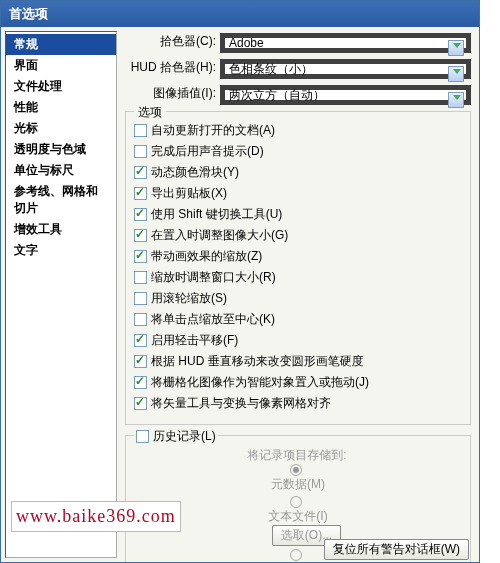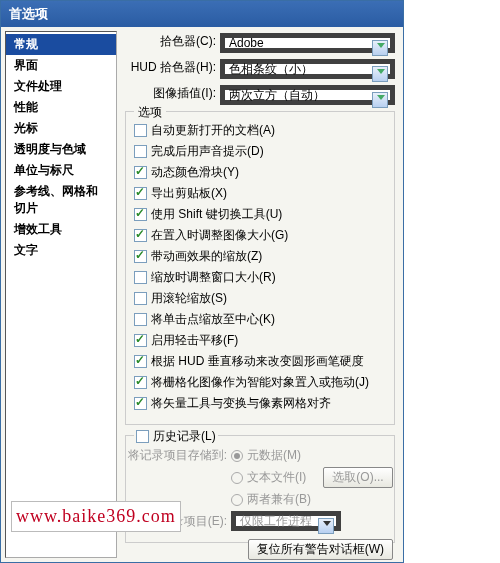--- a/index.html
+++ b/index.html
@@ -1,37 +1,37 @@
 <!DOCTYPE html>
 <html><head>
 <meta charset="utf-8">
 <style>
 * { box-sizing: border-box; margin: 0; padding: 0; font-family: "Microsoft YaHei", SimSun, Arial, sans-serif; }
 body { background: #fff; font-size: 12px; color: #000; }
-.window { width: 404px; height: 563px; border: 1px solid #3a6ea5; position: relative; overflow: hidden; }
+.window { width: 480px; height: 563px; border: 1px solid #3a6ea5; position: relative; overflow: hidden; }
 .titlebar { background: linear-gradient(to bottom, #3b6eb5, #2a5ca3); color: #fff; padding: 4px 8px; font-weight: bold; font-size: 13px; }
 .body { display: flex; height: calc(100% - 26px); background: #f5f5f0; }
 .sidebar { width: 112px; background: #fff; border: 1px inset #aaa; margin: 4px; padding: 2px 0; }
 .sidebar-item { padding: 2px 8px; cursor: default; font-weight: bold; }
 .sidebar-item.selected { background: #1a4ca0; color: #fff; }
 .main { flex: 1; padding: 6px 8px 6px 4px; overflow: hidden; }
 .row { display: flex; align-items: flex-start; margin-bottom: 6px; }
 .row-label { width: 95px; text-align: right; padding-right: 4px; }
 .select { flex: 1; height: 20px; border: 5px solid #404040; background: #fff; position: relative; display: flex; align-items: center; padding: 0 18px 0 4px; }
 .select::after { content: ""; position: absolute; right: 2px; top: 2px; width: 14px; height: 14px; background: linear-gradient(to bottom,#e8f0fb,#b8d0f0); border: 1px solid #7b9ebd; }
 .select .arrow { position: absolute; right: 5px; top: 5px; width: 0; height: 0; border-left: 4px solid transparent; border-right: 4px solid transparent; border-top: 5px solid #4a6; z-index: 2; }
 .select .arrow.blk { border-top-color: #333; }
 .fieldset { border: 1px solid #ccc; margin-top: 4px; padding: 6px 8px 8px; position: relative; }
 .fieldset-legend { position: absolute; top: -8px; left: 8px; background: #f5f5f0; padding: 0 4px; }
 .check-item { display: flex; align-items: center; margin: 4px 0; }
 .checkbox { width: 13px; height: 13px; border: 1px solid #7b9ebd; background: #fff; margin-right: 4px; position: relative; flex-shrink: 0; }
 .checkbox.checked::after { content: "✓"; position: absolute; top: -3px; left: 0; color: #2a8a2a; font-size: 12px; font-weight: bold; }
 .history-box { border: 1px solid #ccc; margin-top: 10px; padding: 8px 0 8px; position: relative; color: #999; }
 .history-legend { position: absolute; top: -8px; left: 8px; background: #f5f5f0; padding: 0 2px; display: flex; align-items: center; color: #000; }
-.hist-row { display: flex; align-items: center; margin: 3px 0; }
+.hist-row { display: flex; align-items: center; margin: 3px 0; flex-direction: column; }
 .hist-label { width: 105px; text-align: right; padding-right: 4px; }
 .radio { width: 12px; height: 12px; border: 1px solid #aaa; border-radius: 50%; margin-right: 4px; position: relative; flex-shrink: 0; }
 .radio.sel::after { content: ""; position: absolute; top: 2px; left: 2px; width: 6px; height: 6px; background: #999; border-radius: 50%; }
 .btn { border: 1px solid #888; background: linear-gradient(to bottom,#fff,#e8e8e0); padding: 1px 8px; border-radius: 2px; margin-left: 6px; font-size: 12px; }
 .btn.disabled { color: #999; margin-left: 17px; }
 .select.disabled { color: #999; width: 110px; flex: none; }
 .reset-btn { position: absolute; bottom: 2px; right: 10px; }
 .watermark { position: absolute; bottom: 30px; left: 10px; background: #fff; border: 1px solid #bbb; padding: 4px 4px; font-family: Georgia, serif; font-size: 18px; color: #c00020; letter-spacing: 1px; }
 </style>
 </head>

